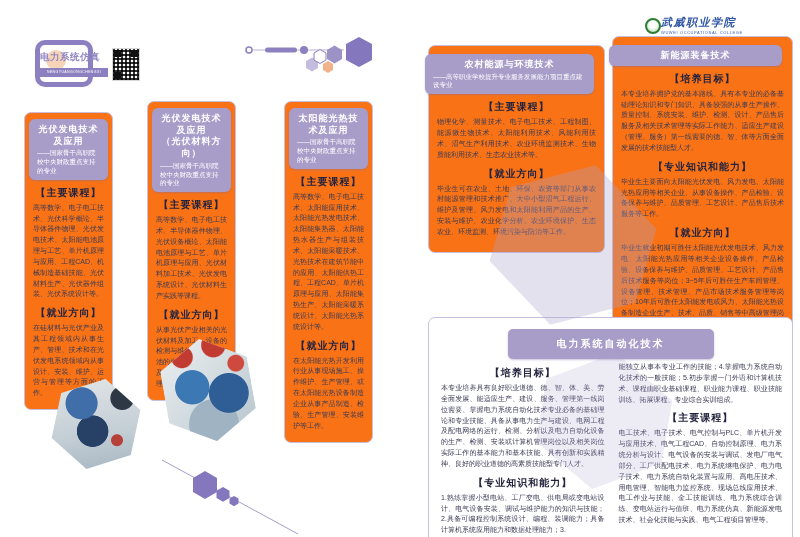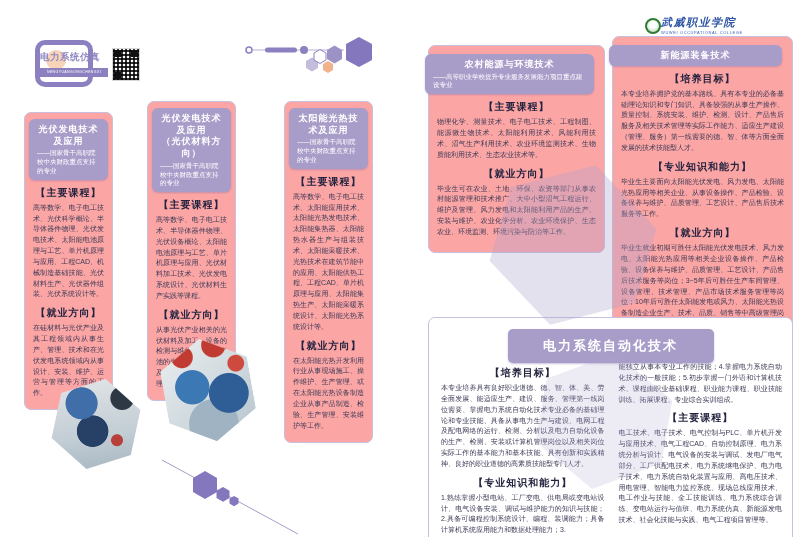--- a/index.html
+++ b/index.html
@@ -4,21 +4,21 @@
 <style>
   * { margin:0; padding:0; box-sizing:border-box; }
   html,body { background:#e9e9e9; }
   #spread {
     position:relative; width:800px; height:537px; margin:0 auto;
     background:#ffffff; overflow:hidden;
     font-family:"Liberation Sans", sans-serif; color:#3a3a55;
   }
   
   .mbox {
-    position:absolute; background:#fca5a5;
+    position:absolute; background:#f97316;
     border:1px solid #c7bfdd; border-radius:7px;
     padding:0 8px 10px 8px;
   }
   .mhead {
     background:#a89cc9; border-radius:6px; color:#fff;
     text-align:center; padding:5px 5px 4px 5px;
     box-shadow:0 1px 2px rgba(120,108,170,.4);
   }
   .lcol .mhead { margin:6px -4px 4px -4px; }
   .rcol .mhead { margin:8px 2px 6px -12px; }
@@ -74,21 +74,21 @@
       radial-gradient(circle at 63% 10%, #c23b32 0 10%, transparent 11%),
       radial-gradient(circle at 82% 30%, #cf4a3e 0 7%, transparent 8%),
       radial-gradient(circle at 35% 45%, #3c78b4 0 19%, transparent 20%),
       radial-gradient(circle at 70% 56%, #2f5d96 0 21%, transparent 22%),
       radial-gradient(circle at 50% 82%, #9fb3c2 0 24%, transparent 25%),
       linear-gradient(140deg, #eef0f1, #cfd9de 55%, #b3c2cc); }
   
   .bottom-box { position:absolute; left:428px; top:317px; width:365px; min-height:200px;
     border:1px solid #c7bfdd; border-radius:7px; background:#fff;}
   .bottom-head { position:absolute; left:50%; transform:translateX(-50%); top:11px; width:206px;
-    background:#a89cc9; border-radius:5px; color:#fff; font-weight:bold; font-size:13px;
+    background:#a89cc9; border-radius:5px; color:#fff; font-weight:bold; font-size:10px;
     text-align:center; padding:8px 0; letter-spacing:2px;
     box-shadow:0 1px 2px rgba(120,108,170,.4);}
   .bottom-cols { display:flex; gap:14px; padding:42px 10px 12px 12px; }
   .bottom-cols > div { flex:1; }
   
   .wm { position:absolute; clip-path:polygon(50% 0, 100% 27%, 100% 73%, 50% 100%, 0 73%, 0 27%);
     background:rgba(172,162,206,.32); pointer-events:none; z-index:6;}
   .wm1 { left:497px; top:162px; width:152px; height:166px; transform:rotate(16deg);}
   .wm2 { left:540px; top:352px; width:128px; height:138px; transform:rotate(10deg); background:rgba(172,162,206,.22);}
   .deco-svg { position:absolute; }

